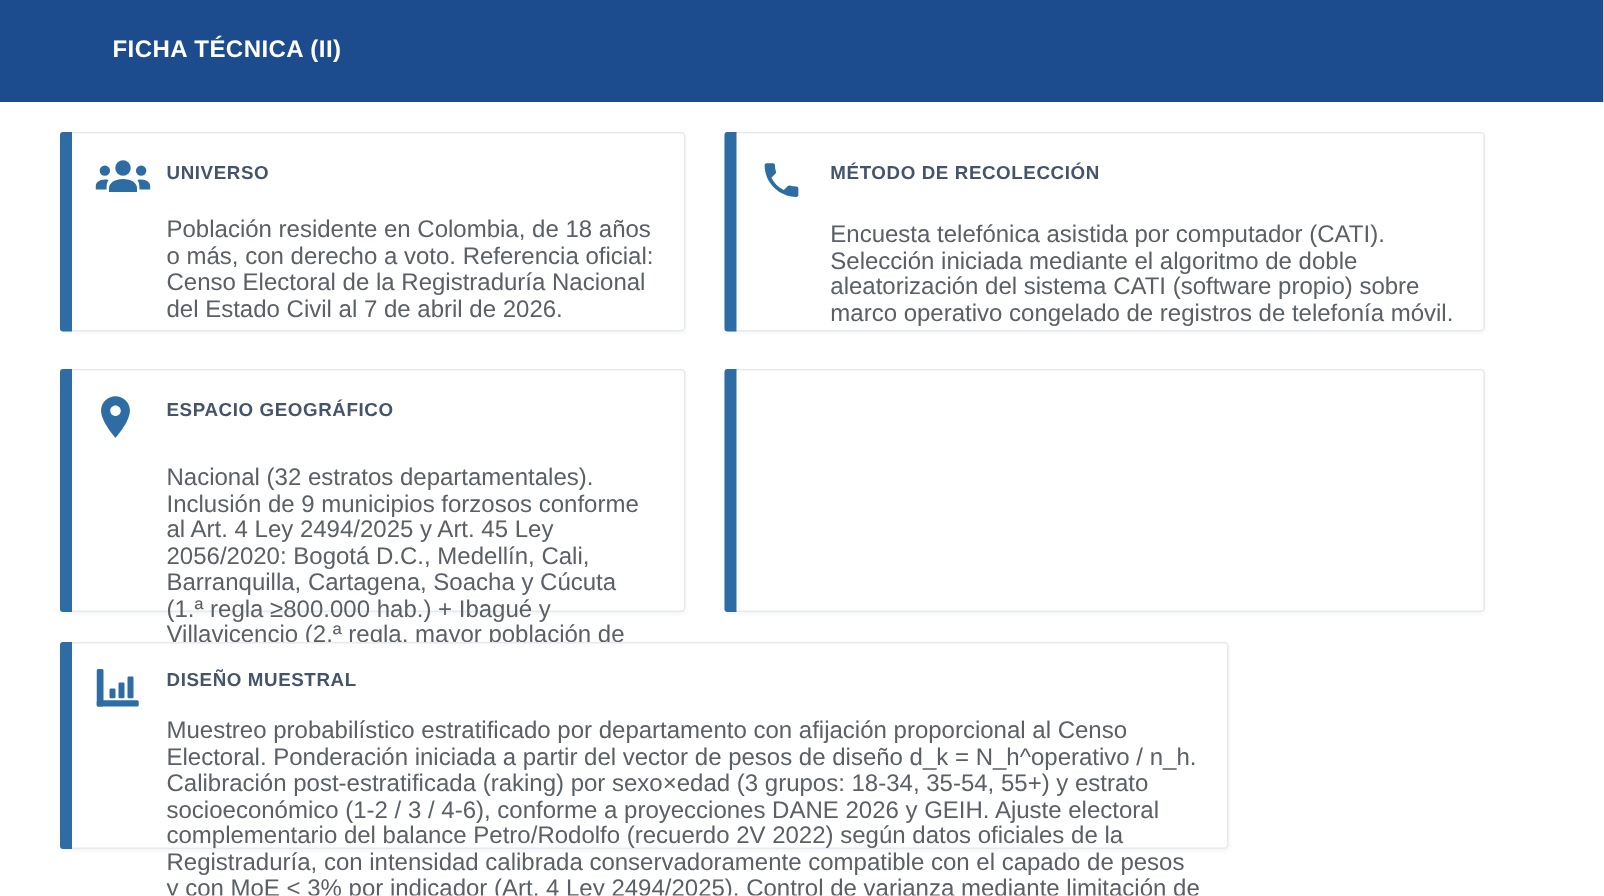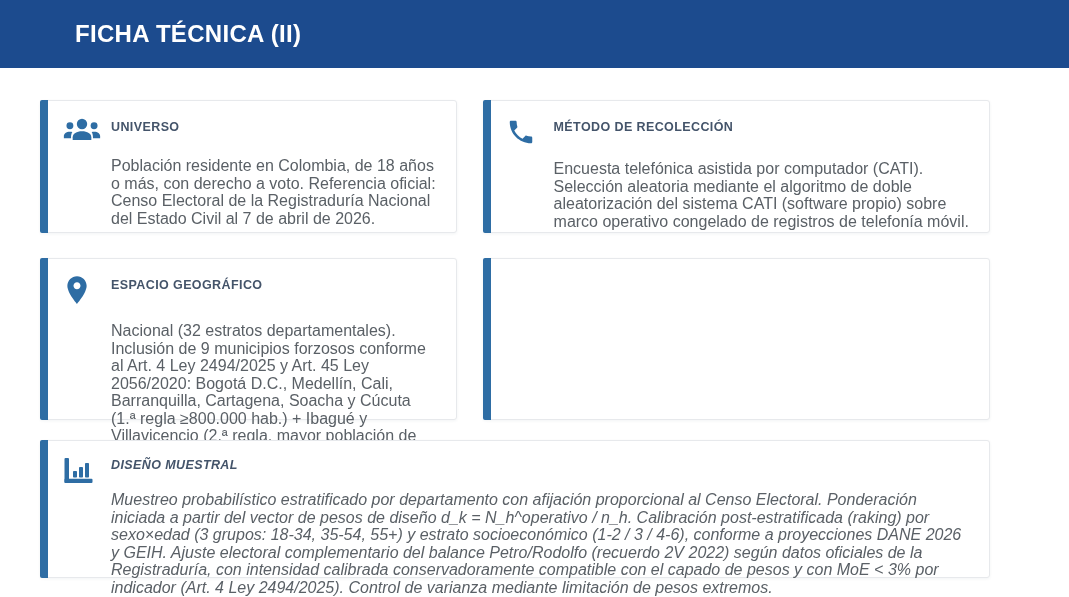--- a/index.html
+++ b/index.html
@@ -15,39 +15,39 @@
     width:1069px;height:597px;
     background:var(--page-bg);
     font-family:"Liberation Sans","DejaVu Sans",sans-serif;
     position:relative;overflow:hidden;
   }
   .header{
     height:68px;background:var(--header-bg);
     display:flex;align-items:center;
   }
   .header-title{
-    color:#fff;font-size:24px;font-weight:bold;
+    color:#fff;font-size:16px;font-weight:bold;
     margin-left:75px;letter-spacing:.3px;
   }
-  .content{margin:32px 0 0 40px;width:950px;}
+  .content{margin:20px 0 0 40px;width:950px;}
   .row{display:flex;gap:26px;}
   .row-1{height:133px;margin-bottom:25px;}
   .row-2{height:162px;margin-bottom:20px;}
   .row-3{height:138px;}
   .card{
     background:#fff;
     border:1px solid var(--card-border-color);
     border-radius:3px;
     box-shadow:0 1px 3px rgba(30,60,90,.06);
     position:relative;display:flex;
     box-sizing:border-box;
   }
   .card-w-left{width:458px;}
   .card-w-right{width:558px;}
-  .card-w-full{width:950px;font-style:italic;}
+  .card-w-full{width:779px;}
   .accent{
     position:absolute;left:-1px;top:-1px;bottom:-1px;width:8px;
     background:var(--accent-color);
     border-radius:2px 0 0 2px;
   }
   .card-inner{margin-left:8px;flex:1;padding:16px 18px 8px 0;box-sizing:border-box;}
   .row-3 .card-inner{padding-top:14px;}
   .card-head{display:flex;align-items:flex-start;}
   .icon-cell{
     width:62px;flex:none;box-sizing:border-box;padding-left:14px;
@@ -99,21 +99,21 @@
       <div class="accent"></div>
       <div class="card-inner">
         <div class="card-head">
           <div class="icon-cell">
             <svg width="30" height="30" viewBox="0 0 24 24">
               <path d="M6.62 10.79c1.44 2.83 3.76 5.14 6.59 6.59l2.2-2.21c.27-.27.67-.36 1.02-.24 1.12.37 2.33.57 3.57.57.55 0 1 .45 1 1V20c0 .55-.45 1-1 1-9.39 0-17-7.61-17-17 0-.55.45-1 1-1h3.5c.55 0 1 .45 1 1 0 1.25.2 2.45.57 3.57.11.35.03.74-.25 1.02l-2.2 2.2z"></path>
             </svg>
           </div>
           <h2 class="card-title">MÉTODO DE RECOLECCIÓN</h2>
         </div>
-        <p class="card-body">Encuesta telefónica asistida por computador (CATI). Selección aleatoria mediante el algoritmo de doble aleatorización del sistema CATI (software propio) sobre marco operativo congelado de registros de telefonía móvil.</p>
+        <p class="card-body">Encuesta telefónica asistida por computador (CATI). Selección iniciada mediante el algoritmo de doble aleatorización del sistema CATI (software propio) sobre marco operativo congelado de registros de telefonía móvil.</p>
       </div>
     </section>
 
   </div>
 
   <div class="row row-2">
 
     <section class="card card-w-left">
       <div class="accent"></div>
       <div class="card-inner">

